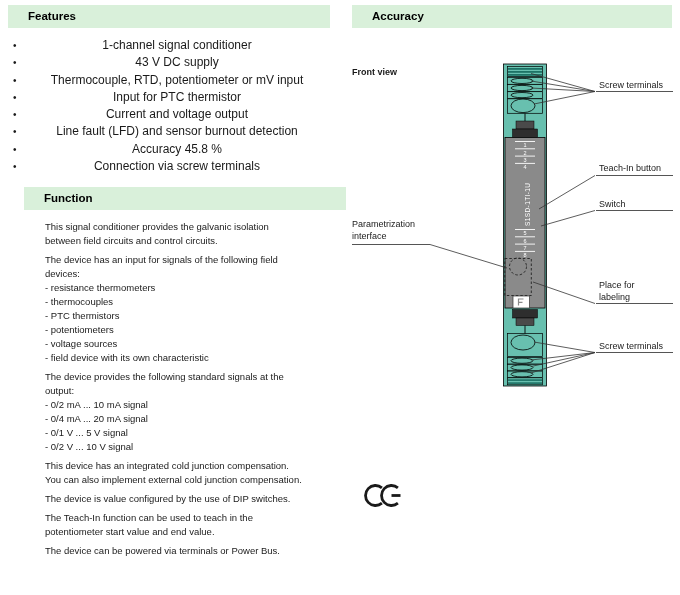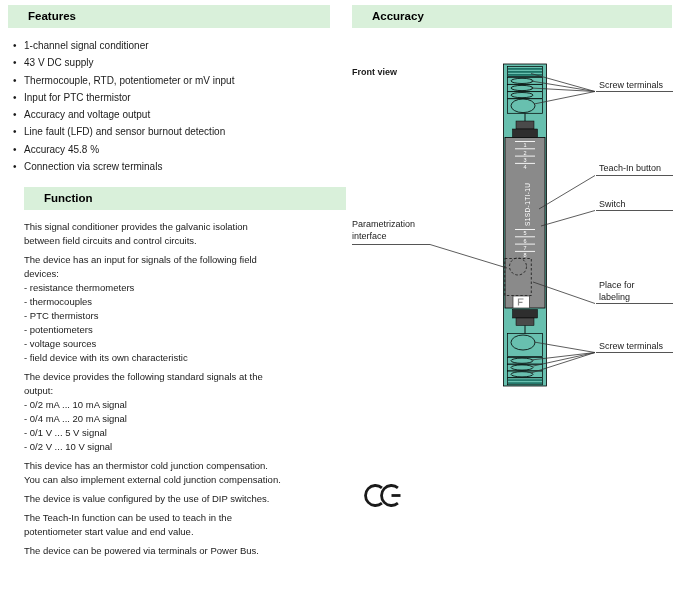--- a/index.html
+++ b/index.html
@@ -12,26 +12,26 @@
   .section-bar {
     background:var(--section-header-bg, #d9f0da);
     height:23px; line-height:23px; padding-left:20px;
     font-size:11.5px; font-weight:bold; color:#000;
   }
   #features-section { position:absolute; left:8px; top:5px; width:322px; }
   #function-section { position:absolute; left:24px; top:187px; width:322px; }
   #assembly-section { position:absolute; left:352px; top:5px; width:320px; }
   .feature-list { list-style:none; margin-top:9px; }
   .feature-list li {
-    position:relative; padding-left:16px; font-size:10px; line-height:17.3px;
+    position:relative; padding-left:16px; font-size:12px; line-height:17.3px;text-align:center;
   }
   .feature-list li::before {
     content:"•"; position:absolute; left:5px; top:0; font-size:10px;
   }
-  .function-body { margin-top:10px; }
+  .function-body { margin-top:10px;margin-left:21px; }
   .para {
     font-size:9.5px; line-height:14px; margin-bottom:5px; white-space:pre-line;
   }
   svg.diagram { position:absolute; left:340px; top:55px; }
   .teal   { fill:var(--device-teal,#68c0af); stroke:#000; stroke-width:0.8; }
   .tealblk{ fill:var(--device-teal,#68c0af); stroke:#000; stroke-width:0.7; }
   .stripe { fill:var(--device-teal-dark,#1d7265); }
   .lens   { fill:var(--device-teal,#68c0af); stroke:#000; stroke-width:0.8; }
   .graypanel { fill:var(--device-gray,#8a8a8a); stroke:#000; stroke-width:0.8; }
   .knob1  { fill:#4a4a4a; stroke:#000; stroke-width:0.5; }
@@ -54,21 +54,21 @@
 
 <div id="page">
 
   <div id="features-section">
     <div class="section-bar">Features</div>
     <ul class="feature-list">
       <li>1-channel signal conditioner</li>
       <li>43 V DC supply</li>
       <li>Thermocouple, RTD, potentiometer or mV input</li>
       <li>Input for PTC thermistor</li>
-      <li>Accuracy and voltage output</li>
+      <li>Current and voltage output</li>
       <li>Line fault (LFD) and sensor burnout detection</li>
       <li>Accuracy 45.8 %</li>
       <li>Connection via screw terminals</li>
     </ul>
   </div>
 
   <div id="function-section">
     <div class="section-bar">Function</div>
     <div class="function-body">
       <p class="para">This signal conditioner provides the galvanic isolation
@@ -80,21 +80,21 @@
 - PTC thermistors
 - potentiometers
 - voltage sources
 - field device with its own characteristic</p>
       <p class="para">The device provides the following standard signals at the
 output:
 - 0/2 mA ... 10 mA signal
 - 0/4 mA ... 20 mA signal
 - 0/1 V ... 5 V signal
 - 0/2 V ... 10 V signal</p>
-      <p class="para">This device has an thermistor cold junction compensation.
+      <p class="para">This device has an integrated cold junction compensation.
 You can also implement external cold junction compensation.</p>
       <p class="para">The device is value configured by the use of DIP switches.</p>
       <p class="para">The Teach-In function can be used to teach in the
 potentiometer start value and end value.</p>
       <p class="para">The device can be powered via terminals or Power Bus.</p>
     </div>
   </div>
 
   <div id="assembly-section">
     <div class="section-bar">Accuracy</div>

